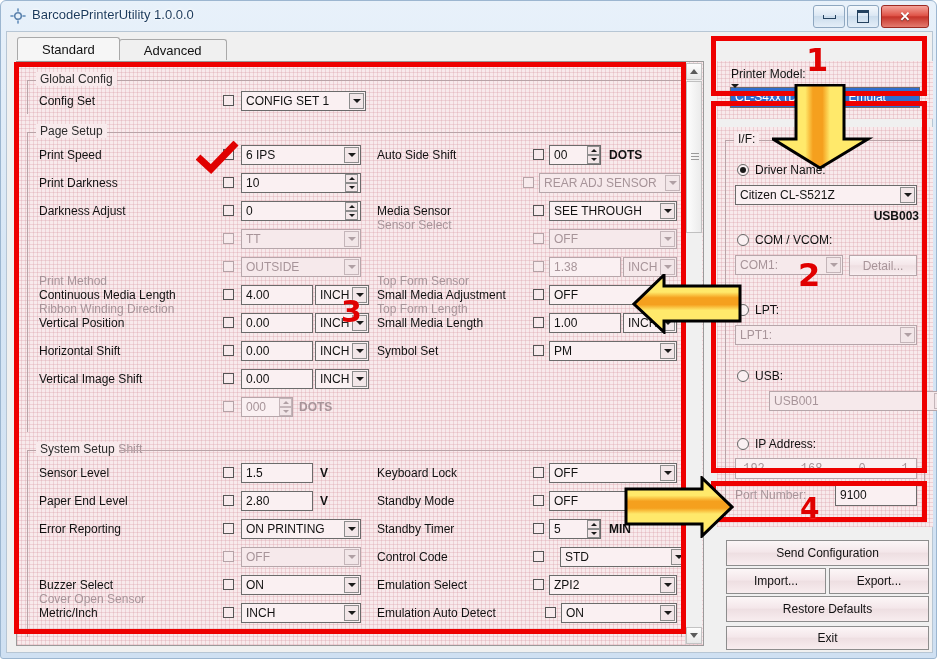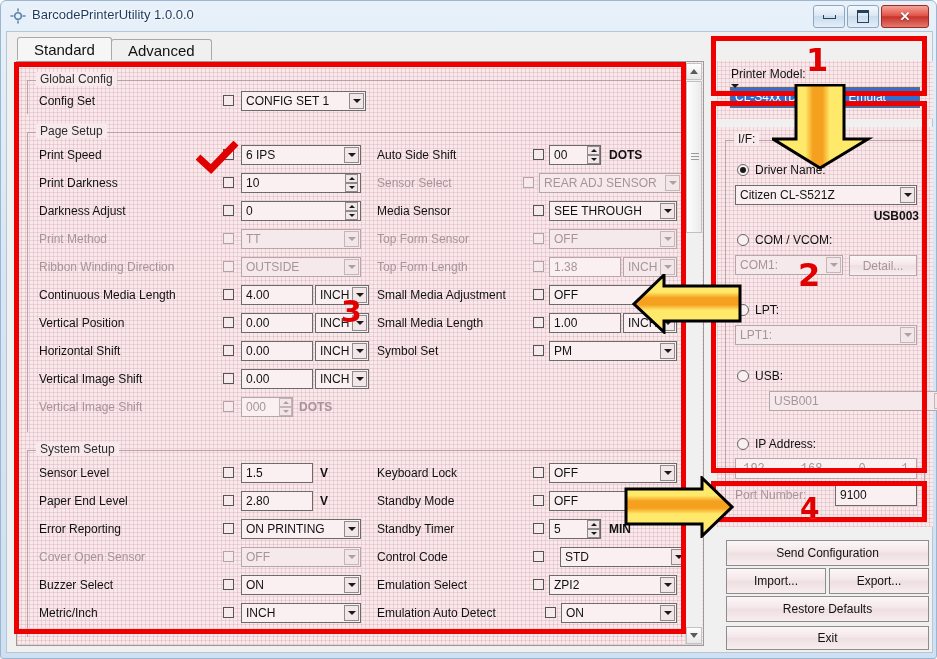--- a/index.html
+++ b/index.html
@@ -53,21 +53,21 @@
   .client{
     position:absolute;left:5px;top:30px;width:927px;height:622px;
     background:#f0f0f0;
     border:1px solid #b7c6d4;
     box-sizing:border-box;
   }
 
   
   .tabstrip{position:absolute;left:10px;top:6px;height:22px;display:flex;align-items:flex-end;}
   .tab{
-    height:21px;padding:0 16px;line-height:21px;font-size:15px;color:#111;
+    height:21px;padding:0 24px;line-height:21px;font-size:13px;color:#111;
     background:#f0f0f0;border:1px solid #a9a9a9;border-bottom:none;
     border-radius:3px 3px 0 0;margin-right:-1px;box-sizing:border-box;
   }
   .tab.active{background:#f6f6f6;height:23px;line-height:23px;position:relative;z-index:3;}
 
   
   .panelwrap{
     position:absolute;left:9px;top:29px;width:688px;height:585px;
     background:#f6e8ea;
     border:1px solid #9a9a9a;
@@ -89,21 +89,21 @@
   }
   .group .gline.full{border-right:1px solid #b9a3a7;}
   .group .glabel{
     position:absolute;left:9px;top:0;padding:0 4px;
     background:#f8eaec;font-size:12px;color:#2c2c2c;white-space:nowrap;
   }
 
   
   .row{position:absolute;height:26px;}
   .lbl{position:absolute;top:4px;font-size:12px;color:#111;white-space:nowrap;}
-  .lbl.dis{color:#a79499;}
+  .lbl.dis{color:#a79499;margin-top:42px;}
 
   .cb{
     position:absolute;top:5px;width:11px;height:11px;
     border:1px solid #555;background:#f7eaec;box-sizing:border-box;
   }
   .cb.dis{border-color:#b5a3a7;}
 
   .ddl{
     position:absolute;top:1px;height:20px;
     border:1px solid #6b6b6b;background:#faf0f2;box-sizing:border-box;

